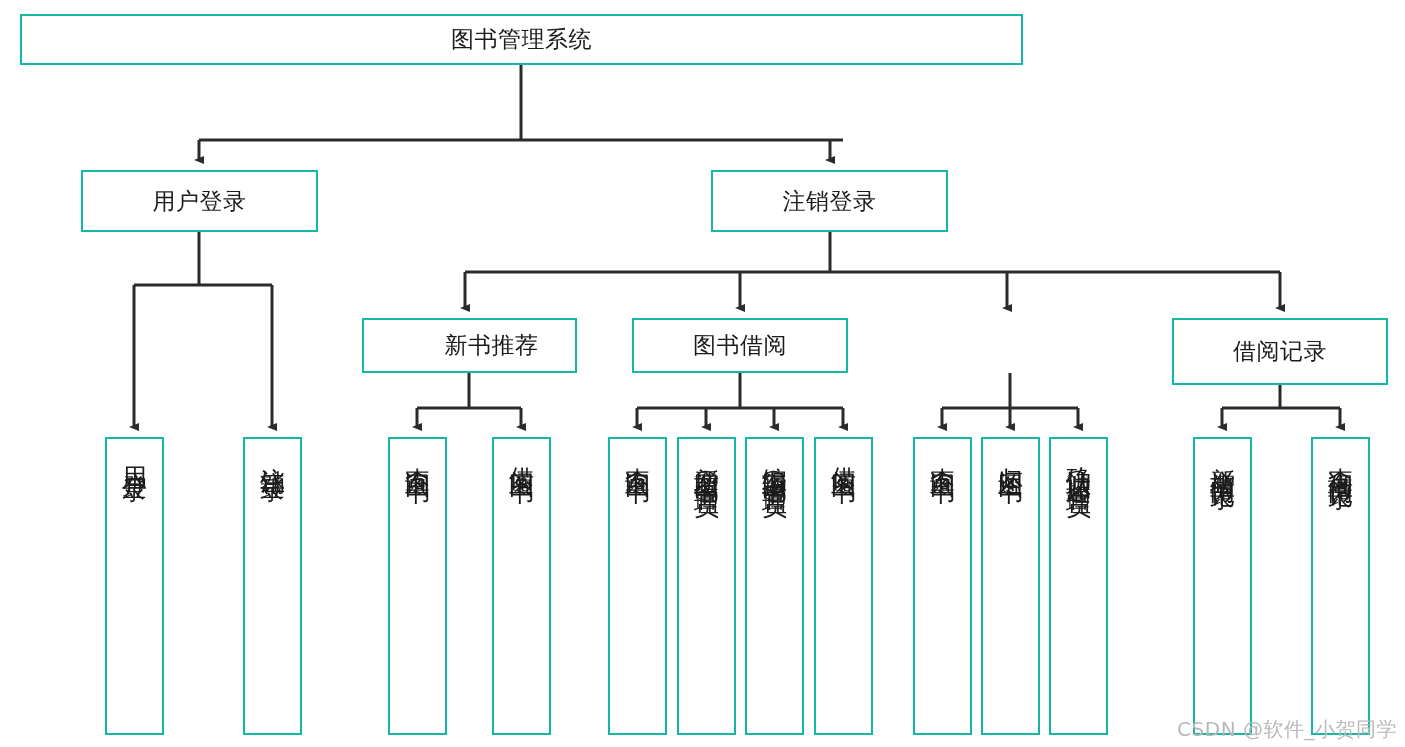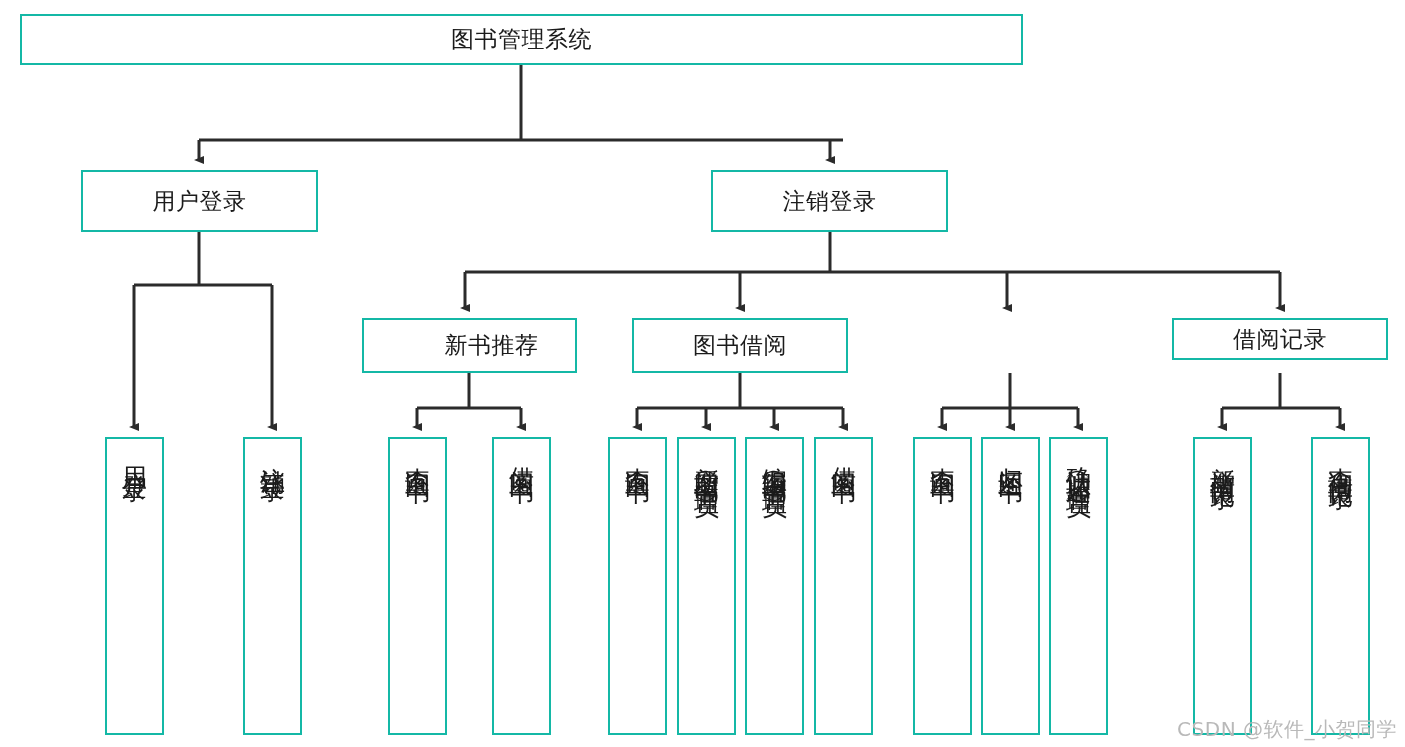--- a/index.html
+++ b/index.html
@@ -139,21 +139,21 @@
   <div class="node horizontal" style="left:711px; top:170px; width:237px; height:62px;">
     <span class="node-label">注销登录</span>
   </div>
 
   <div class="node horizontal" style="left:362px; top:318px; width:215px; height:55px;padding-left:44px;">
     <span class="node-label">新书推荐</span>
   </div>
   <div class="node horizontal" style="left:632px; top:318px; width:216px; height:55px;">
     <span class="node-label">图书借阅</span>
   </div>
-  <div class="node horizontal" style="left:1172px; top:318px; width:216px; height:42px;">
+  <div class="node horizontal" style="left:1172px; top:318px; width:216px; height:67px;">
     <span class="node-label">借阅记录</span>
   </div>
 
   <div class="node vertical" style="left:105px; top:437px; width:59px; height:298px;">
     <span class="node-label">用户登录</span>
   </div>
   <div class="node vertical" style="left:243px; top:437px; width:59px; height:298px;">
     <span class="node-label">注销登录</span>
   </div>
 

